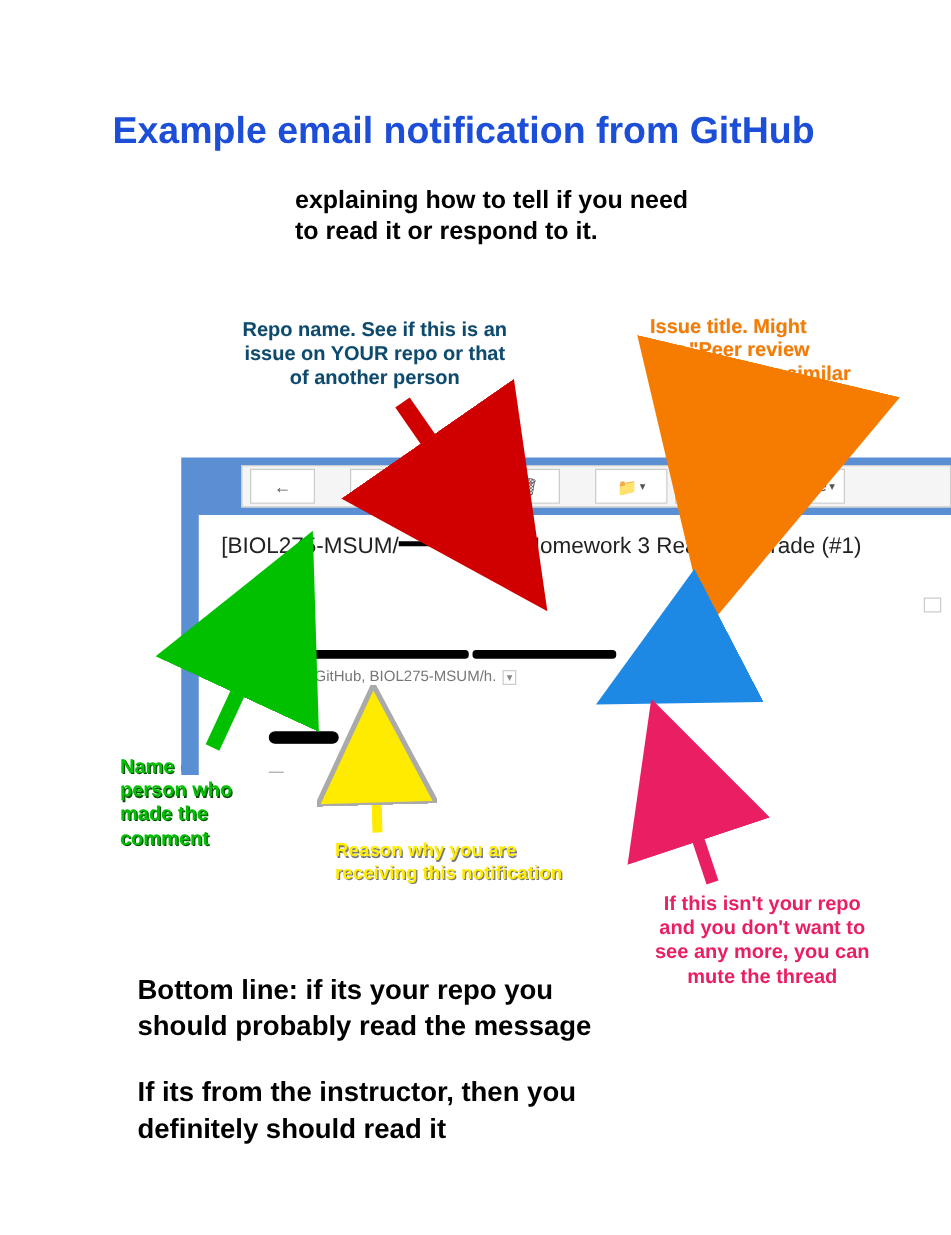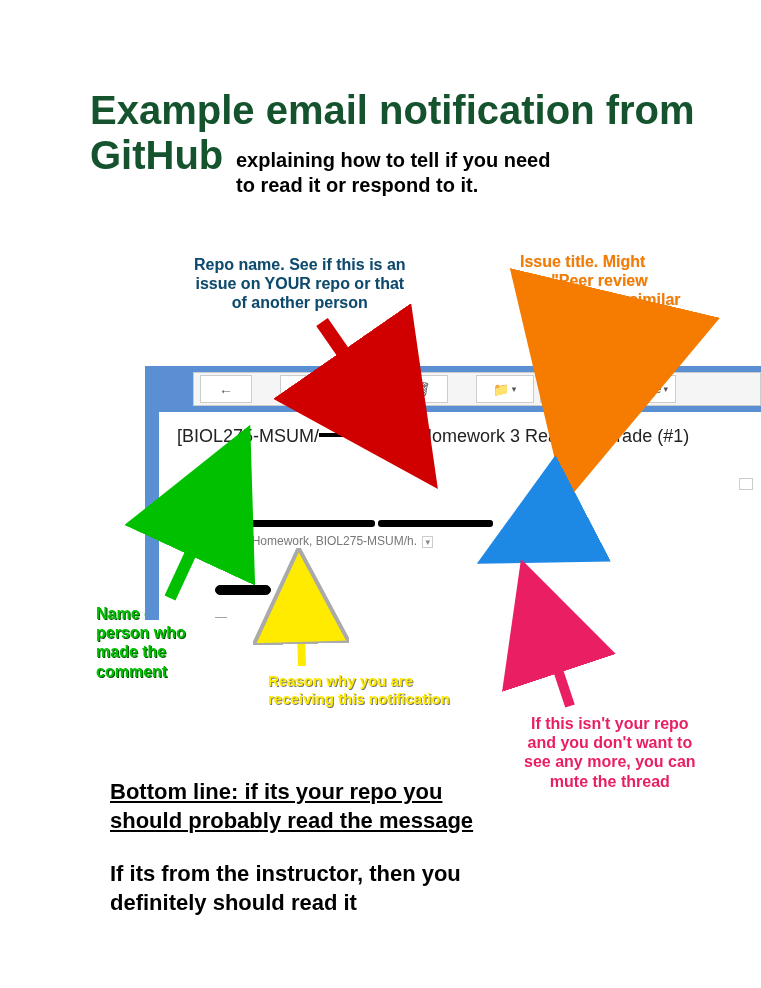--- a/index.html
+++ b/index.html
@@ -8,23 +8,23 @@
     height: 988px;
     background: #fff;
     font-family: Arial, Helvetica, sans-serif;
     position: relative;
     overflow: hidden;
   }
   .title {
     position: absolute;
     top: 88px;
     left: 90px;
-    font-size: 40px;
-    font-weight: bold;
-    color: #14532d;
+    font-size: 30px;
+    font-weight: bold;
+    color: #1d4ed8;
   }
   .subtitle {
     position: absolute;
     top: 148px;
     left: 190px;
     font-size: 20px;
     font-weight: bold;
     color: #000;
     line-height: 1.25;
   }
@@ -140,21 +140,21 @@
 comment</div>
 <div class="annot annot-blue" style="top: 475px; left: 576px; font-size: 18px; white-space: pre-line;">What that
 person said</div>
 <div class="annot annot-yellow" style="top: 672px; left: 268px; white-space: pre-line;">Reason why you are
 receiving this notification</div>
 <div class="annot annot-pink" style="top: 714px; left: 524px; white-space: pre-line; text-align: center;">If this isn't your repo
 and you don't want to
 see any more, you can
 mute the thread</div>
 
-<div class="bottom-text" style="top:778px; left:110px; white-space:pre-line;text-decoration:underline;">Bottom line: if its your repo you
+<div class="bottom-text" style="top:778px; left:110px; white-space:pre-line;">Bottom line: if its your repo you
 should probably read the message</div>
 <div class="bottom-text" style="top:860px; left:110px; white-space:pre-line;">If its from the instructor, then you
 definitely should read it</div>
 
 <div class="email-frame">
   <div class="toolbar">
     <div class="tbtn">←</div>
     <div class="gap"></div>
     <div class="tbtn">⧈</div>
     <div class="tbtn">⊘</div>
@@ -178,21 +178,21 @@
     <div class="subject">
       <span>[BIOL275-MSUM/</span><span class="redact"></span><span>] Homework 3 Ready to Grade (#1)</span>
     </div>
     <div class="print-icon"></div>
     <div class="avatar">◉</div>
     <div class="sender-block">
       <span class="sender-redact1"></span>
       <span style="color:#777;"> </span>
       <span class="sender-redact2"></span>
       <div class="recip-line">
-        <span>to me, Homework, BIOL275-MSUM/h.</span>
+        <span>to me, GitHub, BIOL275-MSUM/h.</span>
         <span class="dd">▾</span>
       </div>
     </div>
     <div class="comment-line">
       <span class="comment-redact"></span>
     </div>
     <div class="dash">—</div>
 
   </div>
 </div>

